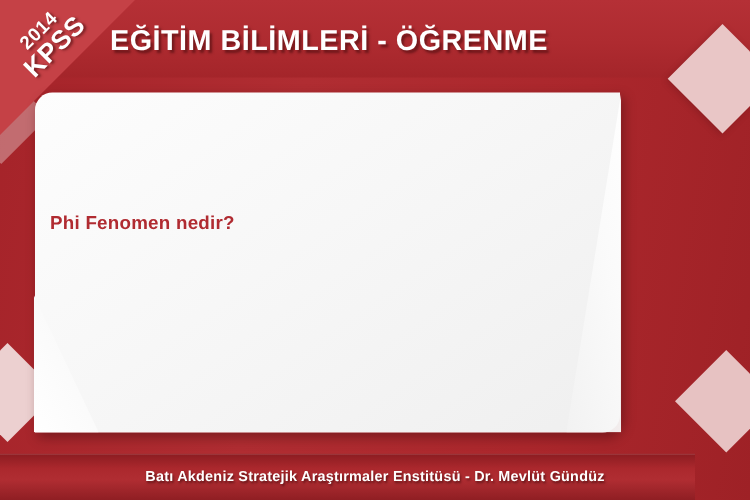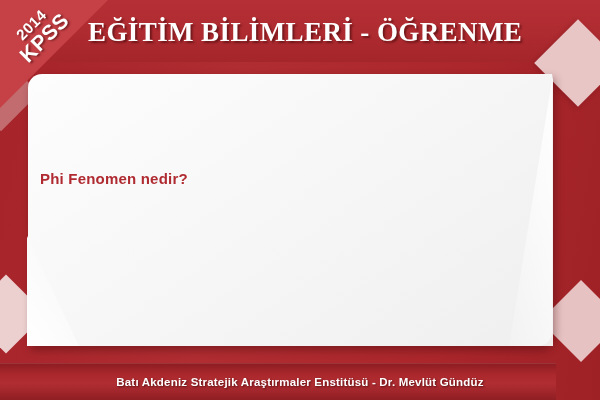--- a/index.html
+++ b/index.html
@@ -31,26 +31,25 @@
     width: 600px; height: 62px;
     background: linear-gradient(180deg, #b53036 0%, #ae2b30 55%, #a4252a 100%);
   }
   .header-title {
     position: absolute;
     left: 88px; top: 12px;
     width: 470px;
     height: 40px;
     line-height: 40px;
     color: #ffffff;
-    font-size: 27px;
+    font-size: 23px;
     font-weight: bold;
     letter-spacing: 0.4px;
     white-space: nowrap;
     text-shadow: 2px 2px 2px rgba(60,8,10,.55);
-    font-family: Liberation Serif, serif;
   }
 
   
   .corner-badge {
     position: absolute;
     left: 0; top: 0;
     width: 108px; height: 108px;
     overflow: hidden;
   }
   .corner-badge .wedge {
@@ -117,21 +116,21 @@
     width: 54px; height: 54px;
     transform: rotate(45deg);
     background: #d9a8a9;
     opacity: .55;
   }
 
   
   .card {
     position: absolute;
     left: 28px; top: 74px;
-    width: 524px; height: 272px;
+    width: 468px; height: 272px;
     background: linear-gradient(145deg, #fdfdfd 0%, #f7f7f7 45%, #efefef 100%);
     border-radius: 14px 0 14px 0;
     box-shadow: 3px 4px 9px rgba(55,8,10,.40);
   }
   .card-peel-right {
     position: absolute;
     right: -1px; top: 0;
     width: 44px; height: 272px;
     background: linear-gradient(255deg, #ffffff 0%, #fbfbfb 40%, #f2f2f2 100%);
     clip-path: polygon(100% 0, 100% 100%, 0 100%);

